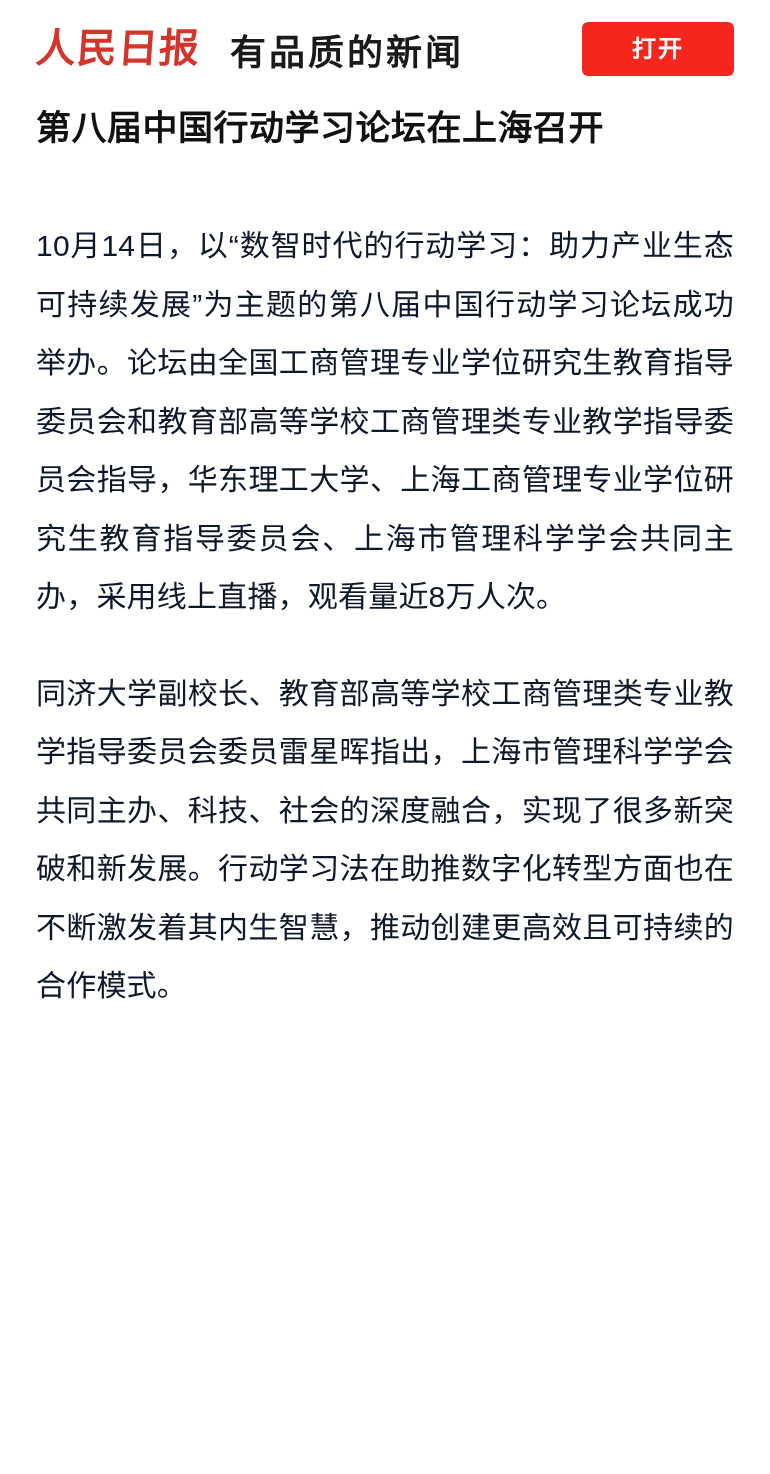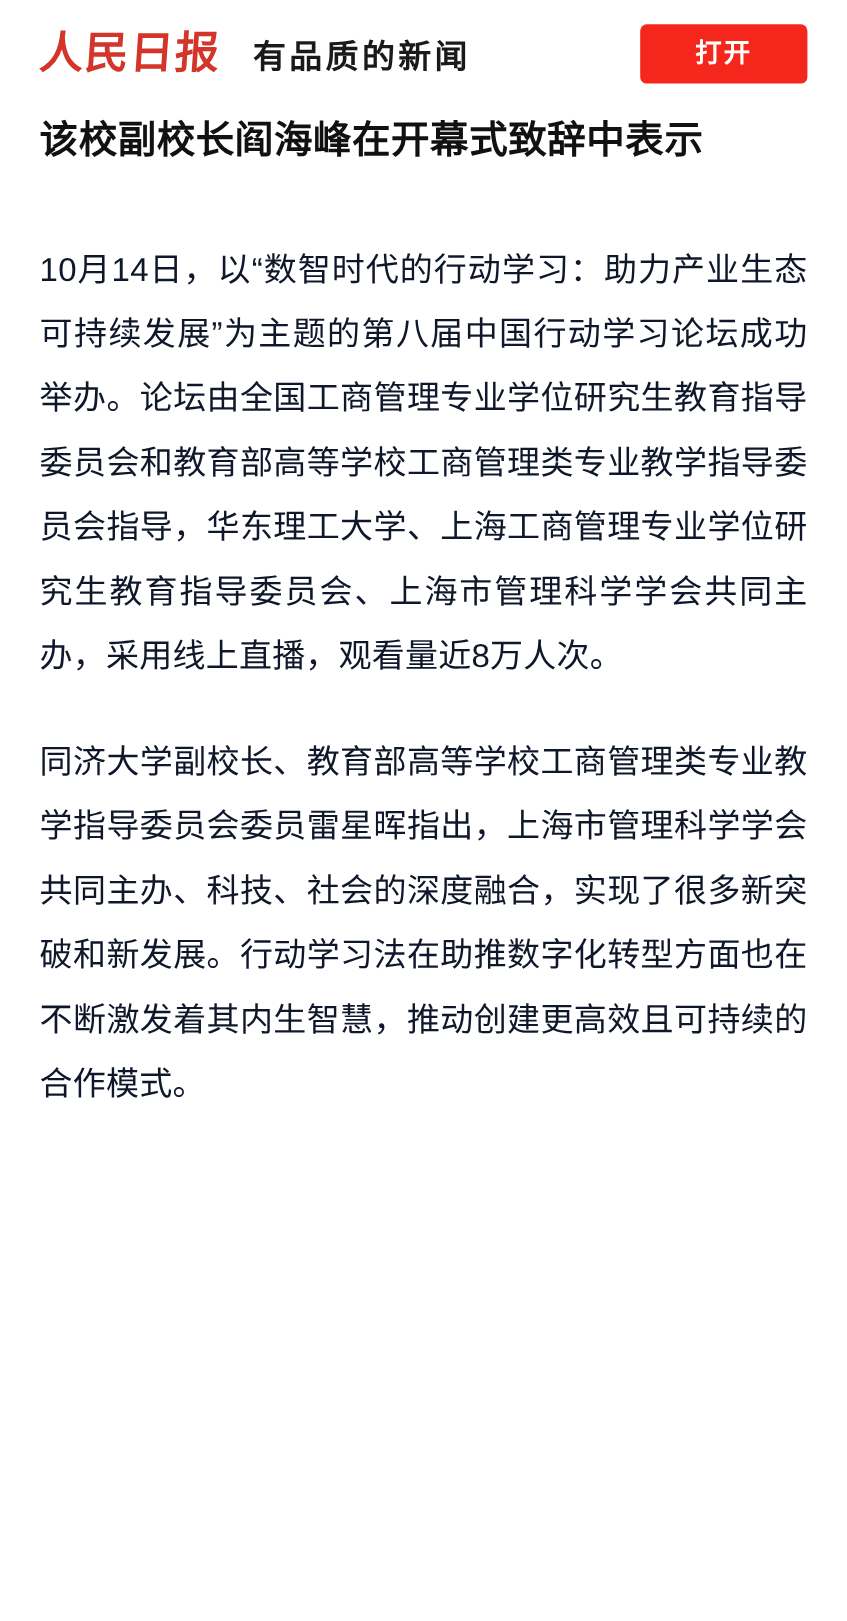--- a/index.html
+++ b/index.html
@@ -37,21 +37,21 @@
     font-size: 40px;
     letter-spacing: 1px;
     line-height: 1;
     transform: skewX(-4deg);
     white-space: nowrap;
   }
   .brand-slogan {
     margin-left: 30px;
     font-family: "Liberation Serif", "DejaVu Serif", serif;
     font-weight: bold;
-    font-size: 30px;
+    font-size: 36px;
     color: #1a1a1a;
     letter-spacing: 3px;
     white-space: nowrap;
   }
   .open-button {
     margin-left: auto;
     background: #f5261c;
     color: #ffffff;
     font-size: 24px;
     font-weight: bold;
@@ -116,21 +116,21 @@
 <body>
 
 <div class="page">
 
   <div class="header">
     <div class="brand-logo">人民日报</div>
     <div class="brand-slogan">有品质的新闻</div>
     <button class="open-button">打开</button>
   </div>
 
-  <h1 class="article-title">该校副校长阎海峰在开幕式致辞中表示</h1>
+  <h1 class="article-title">第八届中国行动学习论坛在上海召开</h1>
 
 
   <div class="spacer"></div>
 
   <div class="article-body">
     <p>10月14日，以“数智时代的行动学习：助力产业生态可持续发展”为主题的第八届中国行动学习论坛成功举办。论坛由全国工商管理专业学位研究生教育指导委员会和教育部高等学校工商管理类专业教学指导委员会指导，华东理工大学、上海工商管理专业学位研究生教育指导委员会、上海市管理科学学会共同主办，采用线上直播，观看量近8万人次。</p>
     <p>同济大学副校长、教育部高等学校工商管理类专业教学指导委员会委员雷星晖指出，上海市管理科学学会共同主办、科技、社会的深度融合，实现了很多新突破和新发展。行动学习法在助推数字化转型方面也在不断激发着其内生智慧，推动创建更高效且可持续的合作模式。</p>
   </div>
 
 </div>

